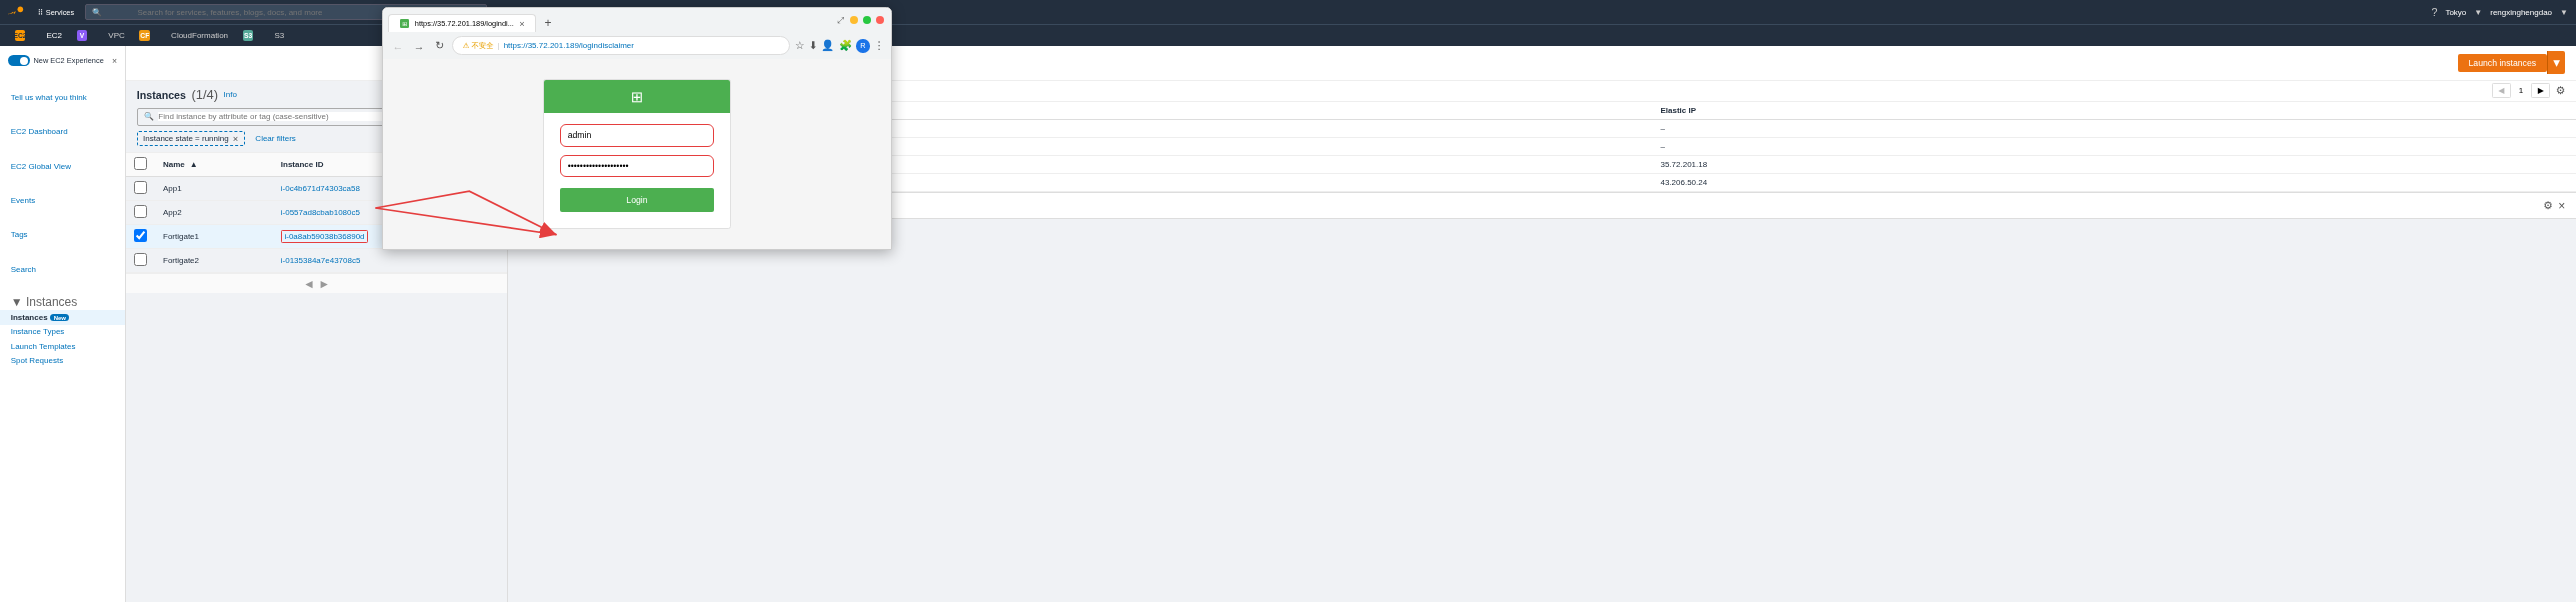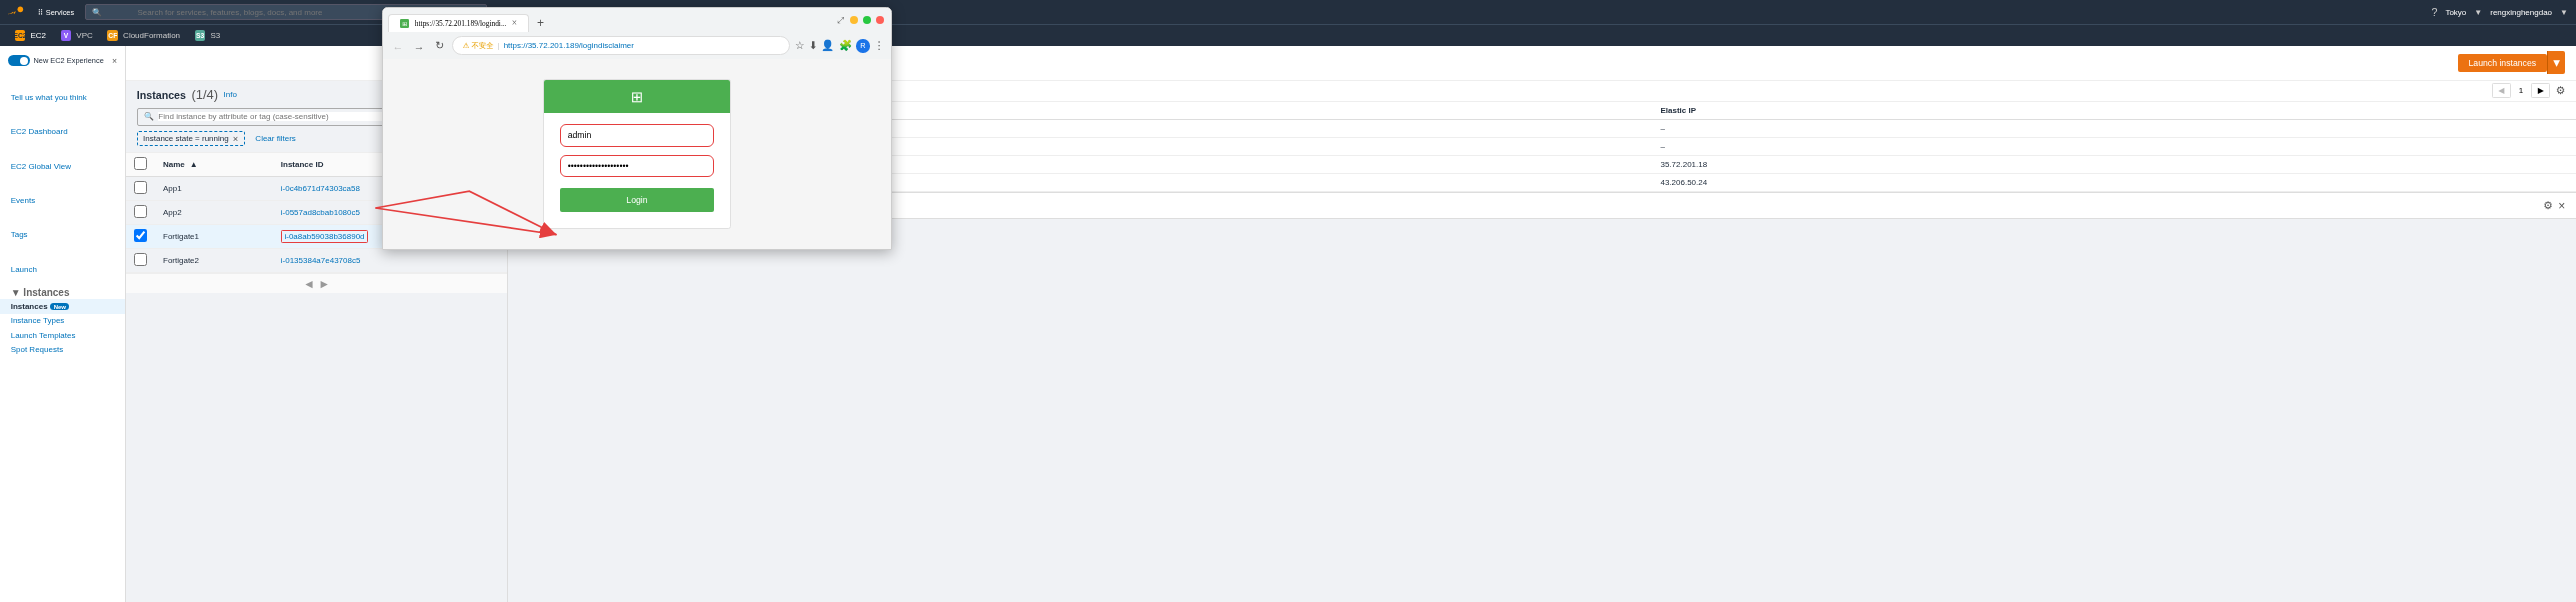--- a/index.html
+++ b/index.html
@@ -16,39 +16,39 @@
     .search-shortcut { color: #999; font-size: 7.4px; white-space: nowrap; }
     .nav-right { display: flex; align-items: center; gap: 8px; margin-left: auto; color: #ccc; font-size: 8px; }
     .nav-right span { cursor: pointer; }
     .region-btn { color: #fff; cursor: pointer; }
     .user-btn { color: #fff; cursor: pointer; }
 
     
     .service-tabs {
       display: flex; align-items: center; background: #232f3e; border-top: 0.7px solid #3a4a5c; height: 21.5px; padding: 0 8px; gap: 1.3px; position: fixed; top: 24px; left: 0; right: 0; z-index: 99;
     }
-    .service-tab { display: flex; align-items: center; gap: 5px; padding: 2.7px 6.7px; border-radius: 2px; color: #ccc; font-size: 8px; cursor: pointer; white-space: nowrap; }
+    .service-tab { display: flex; align-items: center; gap: 21px; padding: 2.7px 6.7px; border-radius: 2px; color: #ccc; font-size: 8px; cursor: pointer; white-space: nowrap; }
     .service-tab.active { color: #fff; }
     .service-tab .tab-icon { width: 10.7px; height: 10.7px; border-radius: 2px; display: flex; align-items: center; justify-content: center; font-size: 6.7px; font-weight: bold; }
     .ec2-icon { background: #f90; color: #232f3e; }
     .vpc-icon { background: #8b5cf6; color: #fff; }
     .cf-icon { background: #e91; color: #fff; }
     .s3-icon { background: #5a9; color: #fff; }
 
     
     .main-layout { display: flex; margin-top: 46px; height: calc(100vh - 46px); }
 
     
     .sidebar { width: 126px; background: #fff; border-right: 0.7px solid #ddd; overflow-y: auto; flex-shrink: 0; padding: 5.4px 0; }
     .sidebar-toggle { display: flex; align-items: center; justify-content: space-between; padding: 4px 8px; }
     .sidebar-link { display: block; padding: 2.7px 10.7px; color: #0073bb; font-size: 8px; cursor: pointer; text-decoration: none; margin-top: 20px; }
     .sidebar-item { padding: 2.7px 10.7px; color: #0073bb; font-size: 8px; cursor: pointer; display: flex; align-items: center; gap: 2.7px; }
     .sidebar-item.active { color: #232f3e; font-weight: 600; background: #e8f4fd; }
     .sidebar-item .badge-new { background: #0073bb; color: #fff; font-size: 6px; padding: 0.7px 3.4px; border-radius: 6.7px; }
-    .sidebar-group-label { padding: 2.7px 10.7px 1.3px; font-size: 10px; color: #666; font-weight: 700; margin-top: 8px; }
+    .sidebar-group-label { padding: 2.7px 10.7px 1.3px; font-size: 12px; color: #666; font-weight: 400; margin-top: 16px; }
 
     
     .content { flex: 1; display: flex; flex-direction: column; overflow: hidden; }
 
     .panel-header { padding: 6.7px 10.7px 0; border-bottom: 0.7px solid #eee; }
     .panel-title-row { display: flex; align-items: center; gap: 5.4px; margin-bottom: 5.4px; }
     .panel-title { font-size: 10.7px; font-weight: 600; color: #232f3e; }
     .panel-count { font-size: 13px; color: #555; }
     .info-link { color: #0073bb; font-size: 8px; cursor: pointer; }
 
@@ -92,21 +92,21 @@
 
     
     .pagination { display: flex; align-items: center; gap: 2.7px; }
     .page-btn { background: none; border: 0.7px solid #ddd; padding: 2px 5.4px; cursor: pointer; font-size: 8px; border-radius: 1.3px; }
     .page-num { font-size: 8px; padding: 0 5.4px; }
 
     
     .browser-overlay { position: fixed; top: 6.7px; left: 382px; z-index: 200; background: #fff; border: 0.7px solid #ccc; border-radius: 5.4px 5.4px 0 0; box-shadow: 0 2.7px 13.4px rgba(0,0,0,0.3); width: 510px; }
     .browser-chrome { background: #f1f3f4; border-radius: 5.4px 5.4px 0 0; padding: 0; }
     .browser-tabs-row { display: flex; align-items: center; padding: 5.4px 5.4px 0; gap: 2.7px; }
-    .browser-tab { background: #fff; border-radius: 4px 4px 0 0; padding: 4px 10.7px; font-size: 8px; display: flex; align-items: center; gap: 5.4px; border: 0.7px solid #ddd; border-bottom: none; min-width: 107px; font-family: Liberation Serif, serif; }
+    .browser-tab { background: #fff; border-radius: 4px 4px 0 0; padding: 4px 10.7px; font-size: 8px; display: flex; align-items: center; gap: 5.4px; border: 0.7px solid #ddd; border-bottom: none; min-width: 107px; }
     .browser-tab .tab-favicon { width: 9.4px; height: 9.4px; background: #4caf50; border-radius: 1.3px; display: inline-block; }
     .browser-tab .tab-close { color: #666; cursor: pointer; font-size: 9.4px; line-height: 1; }
     .browser-tab .tab-title { flex: 1; font-size: 7.4px; overflow: hidden; text-overflow: ellipsis; white-space: nowrap; }
     .new-tab-btn { background: none; border: none; cursor: pointer; color: #555; font-size: 12px; padding: 2.7px 5.4px; }
     .browser-nav-row { display: flex; align-items: center; padding: 4px 6.7px; gap: 5.4px; background: #f1f3f4; }
     .nav-arrow { background: none; border: none; cursor: pointer; color: #555; font-size: 10.7px; padding: 2.7px; border-radius: 50%; }
     .nav-arrow:disabled { color: #bbb; cursor: default; }
     .url-bar { flex: 1; background: #fff; border: 0.7px solid #ddd; border-radius: 13.4px; padding: 3.4px 9.4px; font-size: 8px; display: flex; align-items: center; gap: 4px; }
     .security-warning { color: #e8a000; font-size: 7.4px; }
     .url-link { color: #0073bb; }
@@ -189,21 +189,21 @@
         </div>
         <span style="font-size:7.4px;color:#232f3e;font-weight:500;">New EC2 Experience</span>
       </div>
       <span style="cursor:pointer;color:#555;">×</span>
     </div>
     <a class="sidebar-link">Tell us what you think</a>
     <a class="sidebar-link">EC2 Dashboard</a>
     <a class="sidebar-link">EC2 Global View</a>
     <a class="sidebar-link">Events</a>
     <a class="sidebar-link">Tags</a>
-    <a class="sidebar-link">Launch</a>
+    <a class="sidebar-link">Search</a>
 
     <div class="sidebar-group-label">▼ Instances</div>
     <div class="sidebar-item active">
       <span>Instances</span>
       <span class="badge-new">New</span>
     </div>
     <div class="sidebar-item">
       <span>Instance Types</span>
     </div>
     <div class="sidebar-item">

